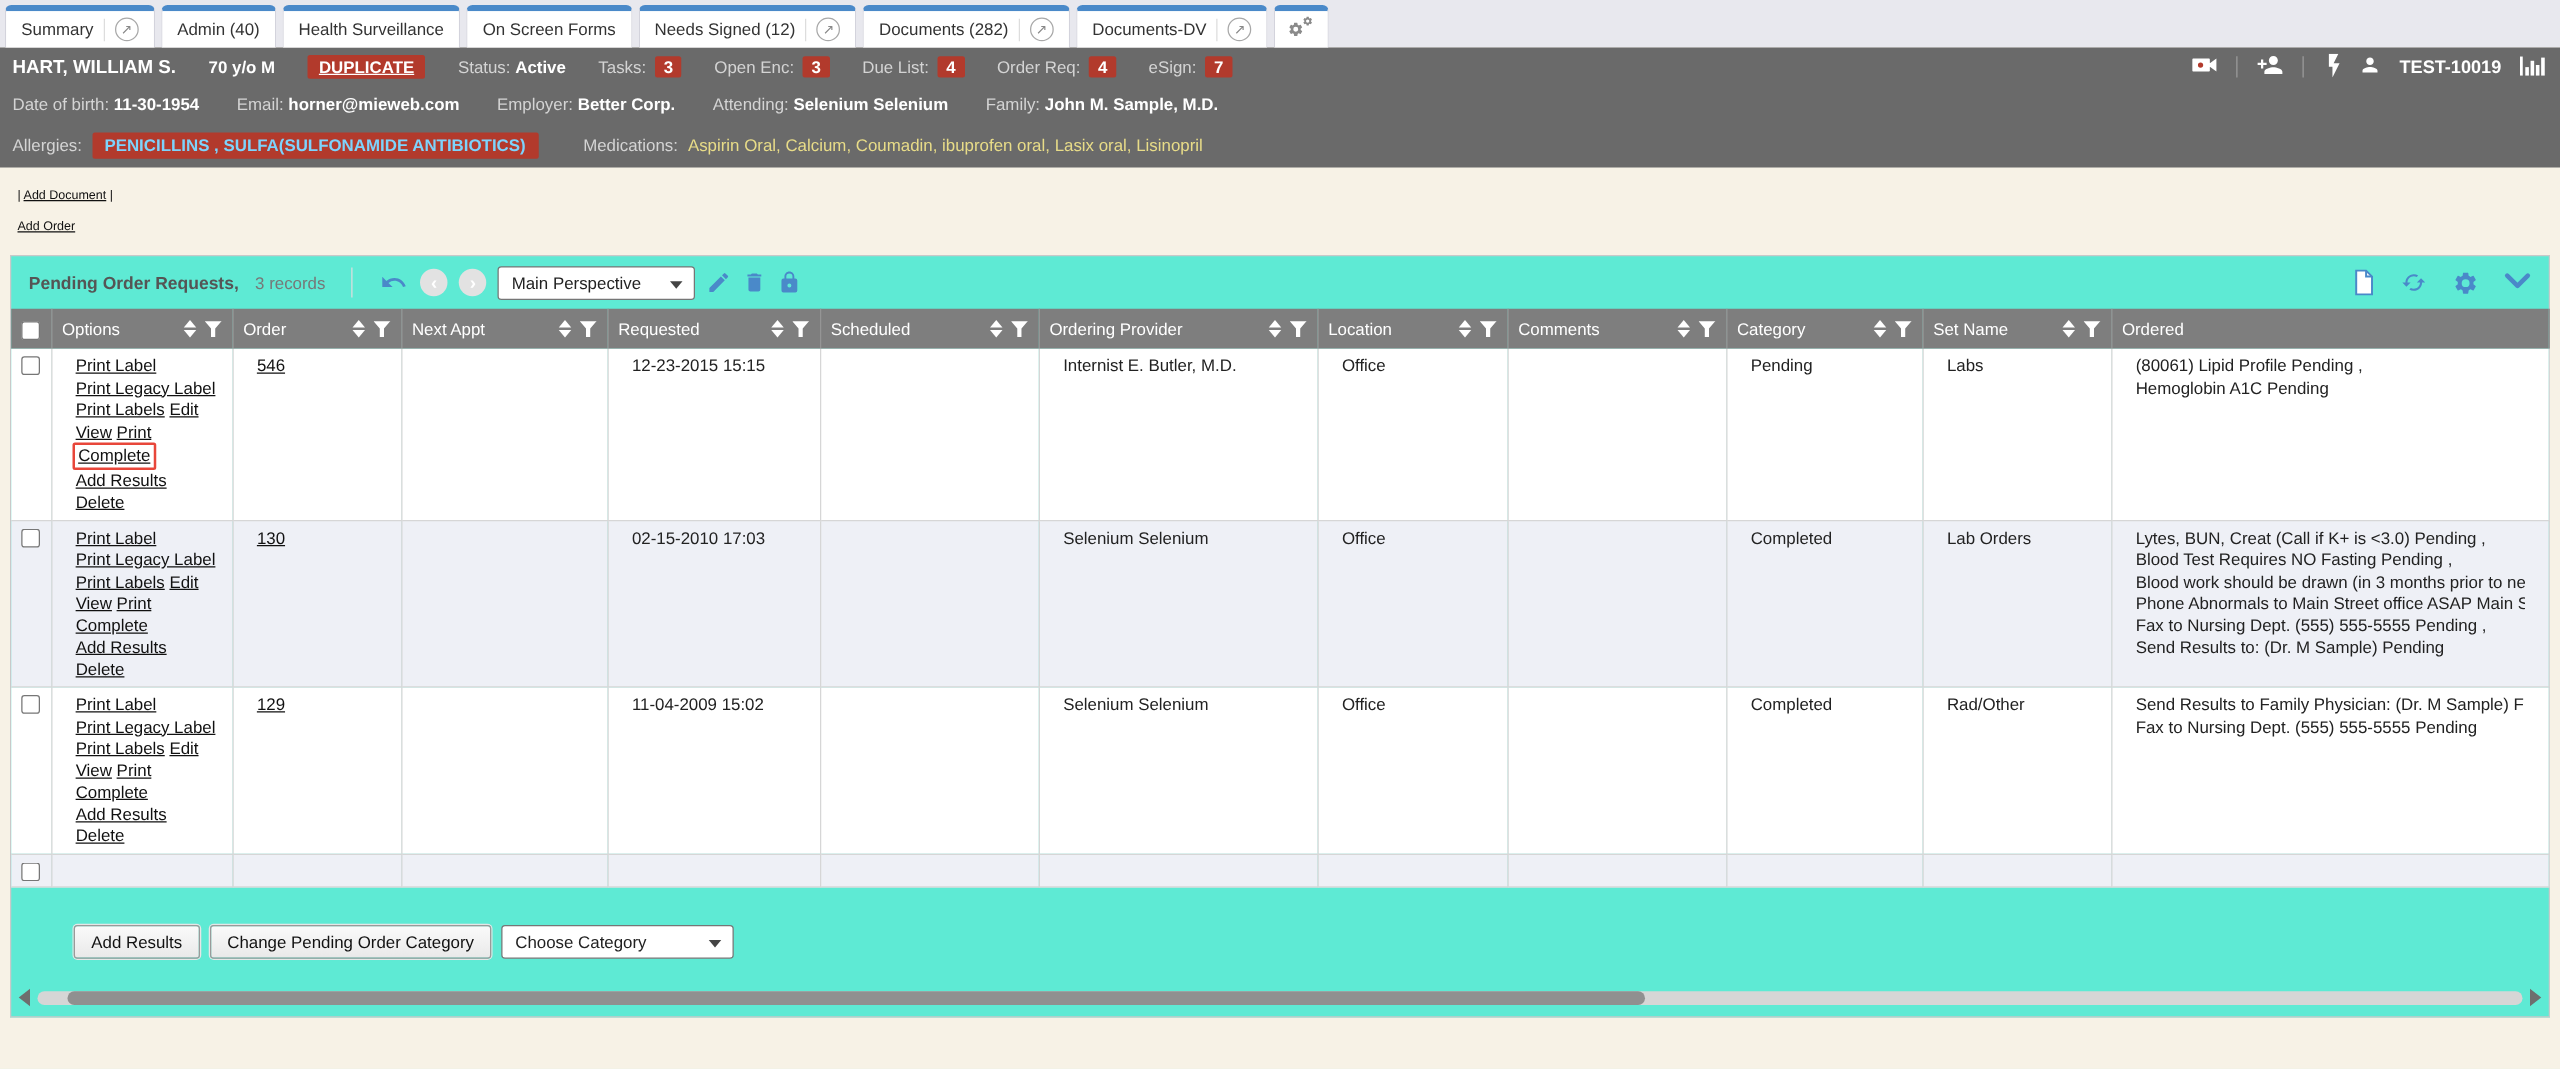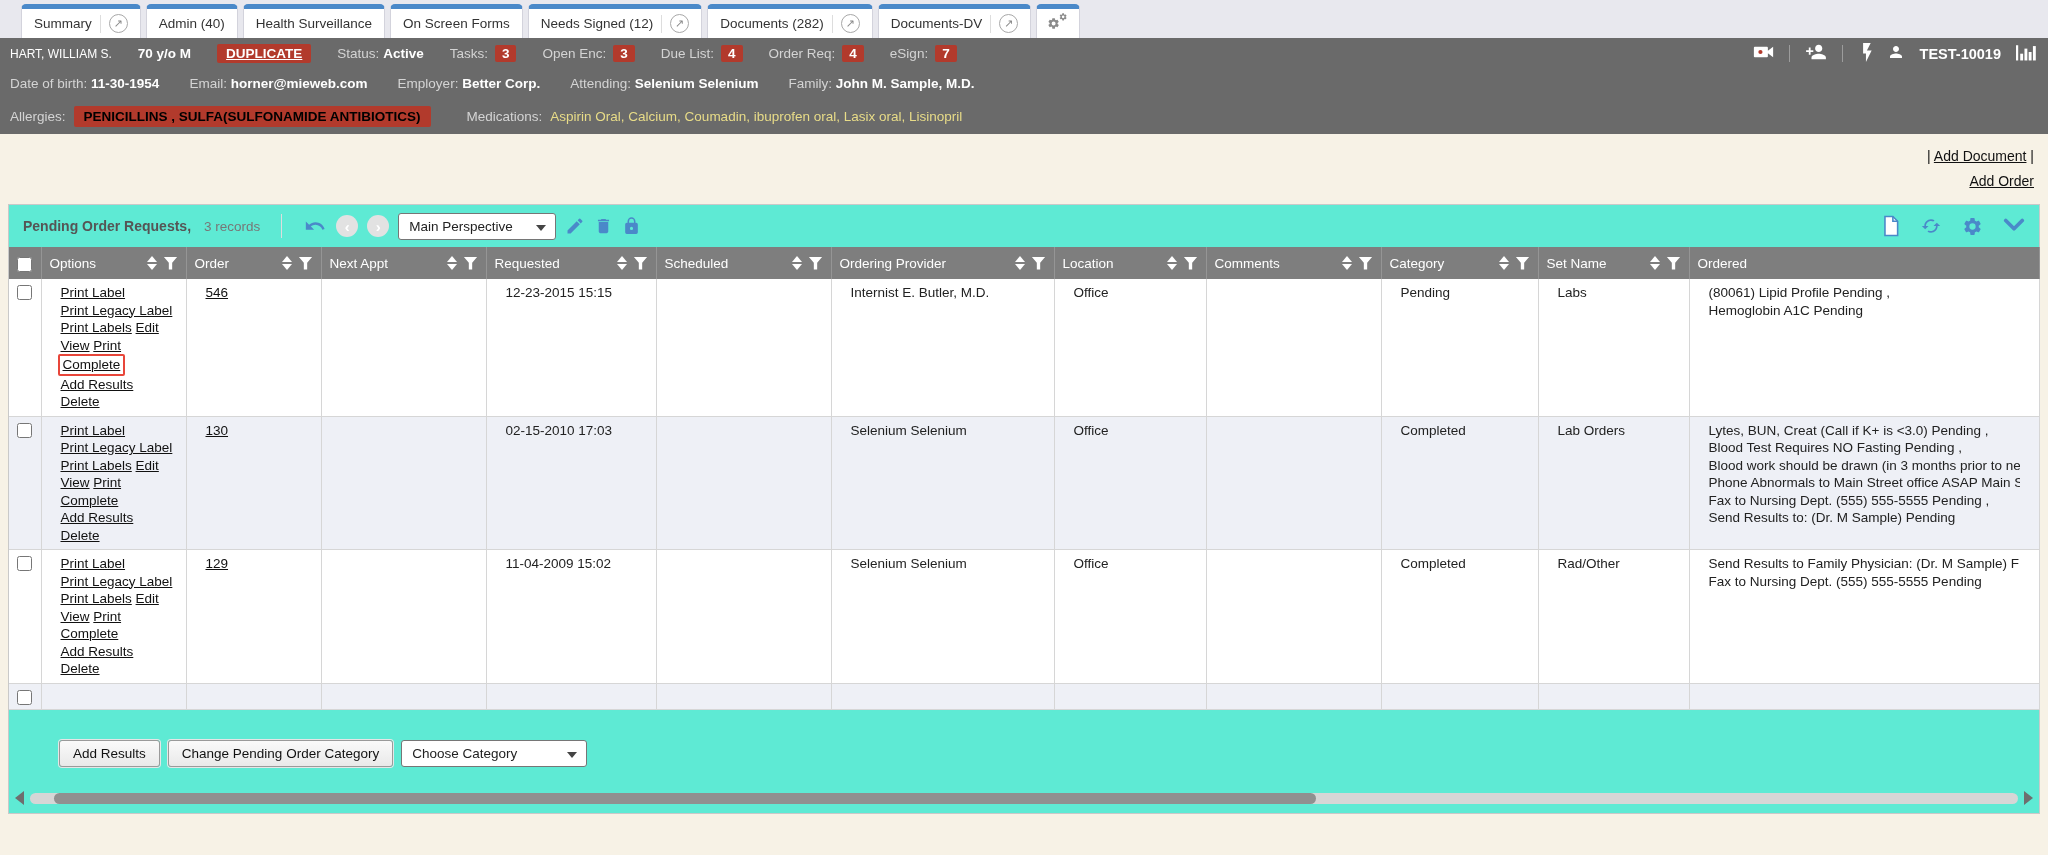--- a/index.html
+++ b/index.html
@@ -2,61 +2,61 @@
 <html><head>
 <meta charset="utf-8">
 <style>
   * { margin:0; padding:0; box-sizing:border-box; }
   html,body { background:#f7f2e6; }
   .page { width:2048px; height:855px; overflow:hidden; background:#f7f2e6;
           font-family:"Liberation Sans", sans-serif; color:#222; position:relative; }
 
   
   .tabbar { height:38px; background:#e8e8ee; display:flex; align-items:flex-end;
-            padding-left:21px; gap:5px; }
+            padding-left:4px; gap:5px; }
   .tab { background:#fff; border:1px solid #d3d3dc; border-bottom:none;
          border-top:5px solid #4a89c9; border-radius:5px 5px 0 0; height:34px;
          display:flex; align-items:center; padding:0 12px; font-size:13.5px;
          color:#333; white-space:nowrap; cursor:pointer; }
   .tab.active { background:#4a89c9; border-color:#4a89c9; color:#fff; font-weight:bold; }
   .tab-sep { width:1px; height:18px; background:#ddd; margin:0 8px; }
   .popup-circle { width:19px; height:19px; border:1.5px solid #a8a8a8; border-radius:50%;
                   color:#888; font-size:11px; display:flex; align-items:center;
                   justify-content:center; flex:0 0 auto; }
   .tab-gear { padding:0 10px; }
 
   
   .banner { background:#6a6a6a; color:#fff; font-size:13.5px; }
   .banner-row { display:flex; align-items:center; padding:0 10px; }
   .br1 { height:31px; gap:26px; }
   .br2 { height:29px; gap:30px; }
   .br3 { height:36px; }
   .comments-row { background:#a8422e; height:30px; display:flex; align-items:center;
                   padding:0 10px; gap:18px; }
-  .pt-name { font-weight:normal; font-size:12px; }
+  .pt-name { font-weight:bold; font-size:15px; }
   .lbl { color:#d4d4d4; }
   .val { color:#fff; font-weight:bold; }
   .badge-red { background:#b23a2c; color:#fff; padding:2px 9px; font-weight:bold;
                border-radius:2px; }
   .badge-red.u { text-decoration:underline; cursor:pointer; }
   .cnt { background:#b23a2c; color:#fff; font-weight:bold; padding:1px 7px;
          border-radius:2px; margin-left:7px; cursor:pointer; }
   .pair { display:flex; align-items:center; }
   .banner-right { margin-left:auto; display:flex; align-items:center; gap:15px; }
   .vdiv { width:1px; height:17px; background:#9c9c9c; }
-  .allergy-badge { background:#b23a2c; color:#000000; font-weight:bold; padding:3px 10px;
+  .allergy-badge { background:#b23a2c; color:#7dd3fc; font-weight:bold; padding:3px 10px;
                    border-radius:2px; margin-left:8px; cursor:pointer; }
   .meds-label { margin-left:36px; }
   .meds { color:#e8dc88; margin-left:8px; cursor:pointer; }
   .c-lbl { color:rgba(255,255,255,.82); }
   .c-val { font-weight:bold; }
   .wicon { fill:#fff; }
 
   
-  .actions { text-align:right; padding:10px 14px 0; font-size:14px; line-height:25px;
+  .actions { text-align:left; padding:10px 14px 0; font-size:10px; line-height:25px;
              color:#111; }
   .actions a { color:#111; text-decoration:underline; cursor:pointer; }
 
   
   .panel { margin:10px 8px 0; background:#5eead4; border:1px solid #c9c9c9; }
   .ptoolbar { height:42px; display:flex; align-items:center; padding:0 14px; gap:9px; }
   .ptitle { font-weight:bold; color:#555; font-size:14px; }
   .pcount { color:#777; font-size:13.5px; margin-left:4px; }
   .tdiv { width:1px; height:24px; background:#ddd; margin:0 12px; }
   .icon-btn { display:flex; align-items:center; cursor:pointer; background:none; border:none; }

